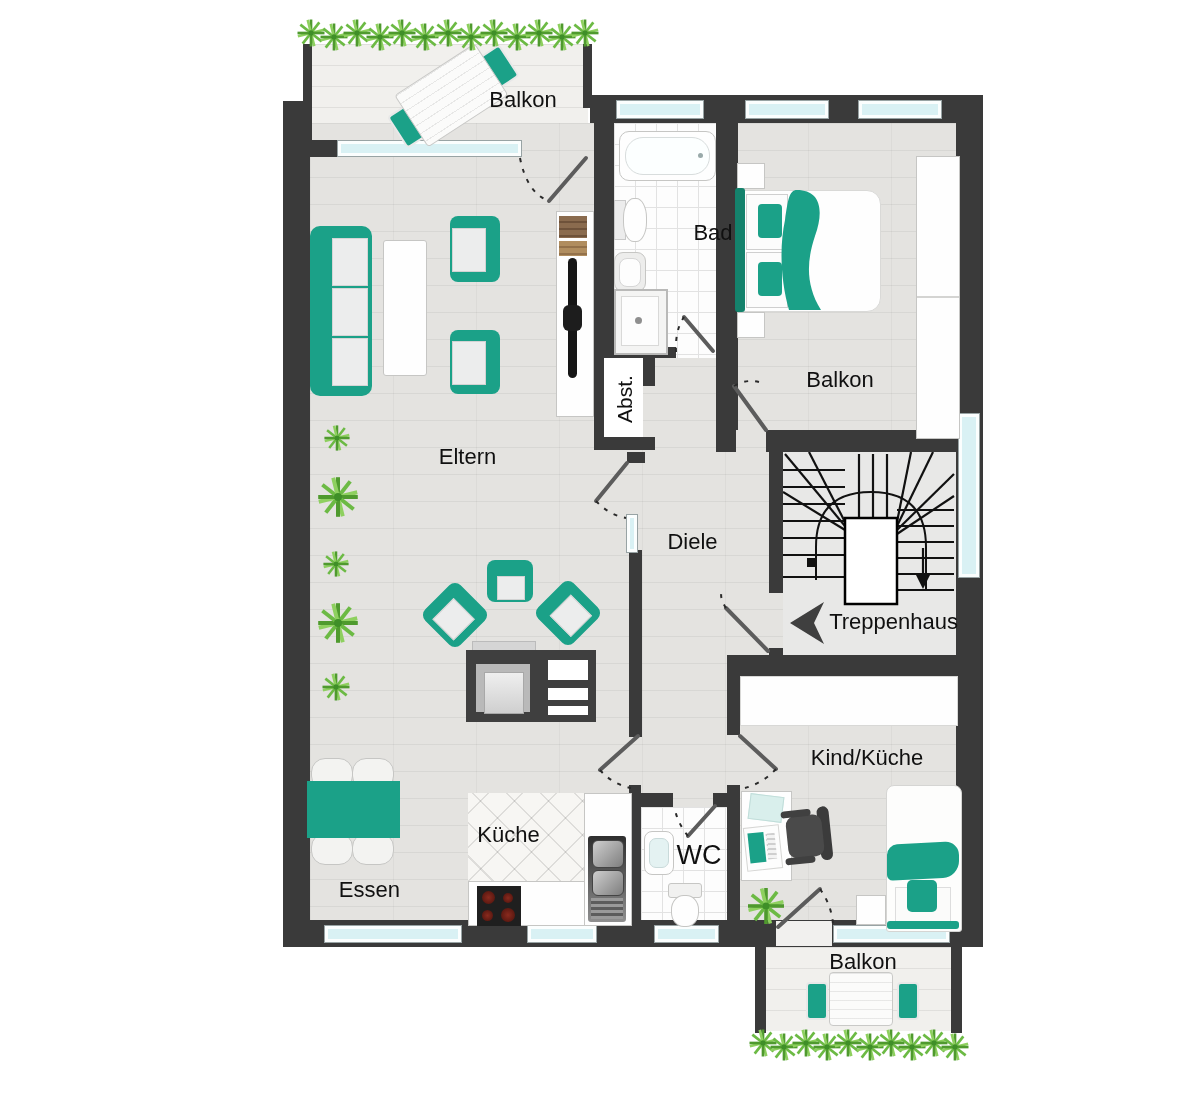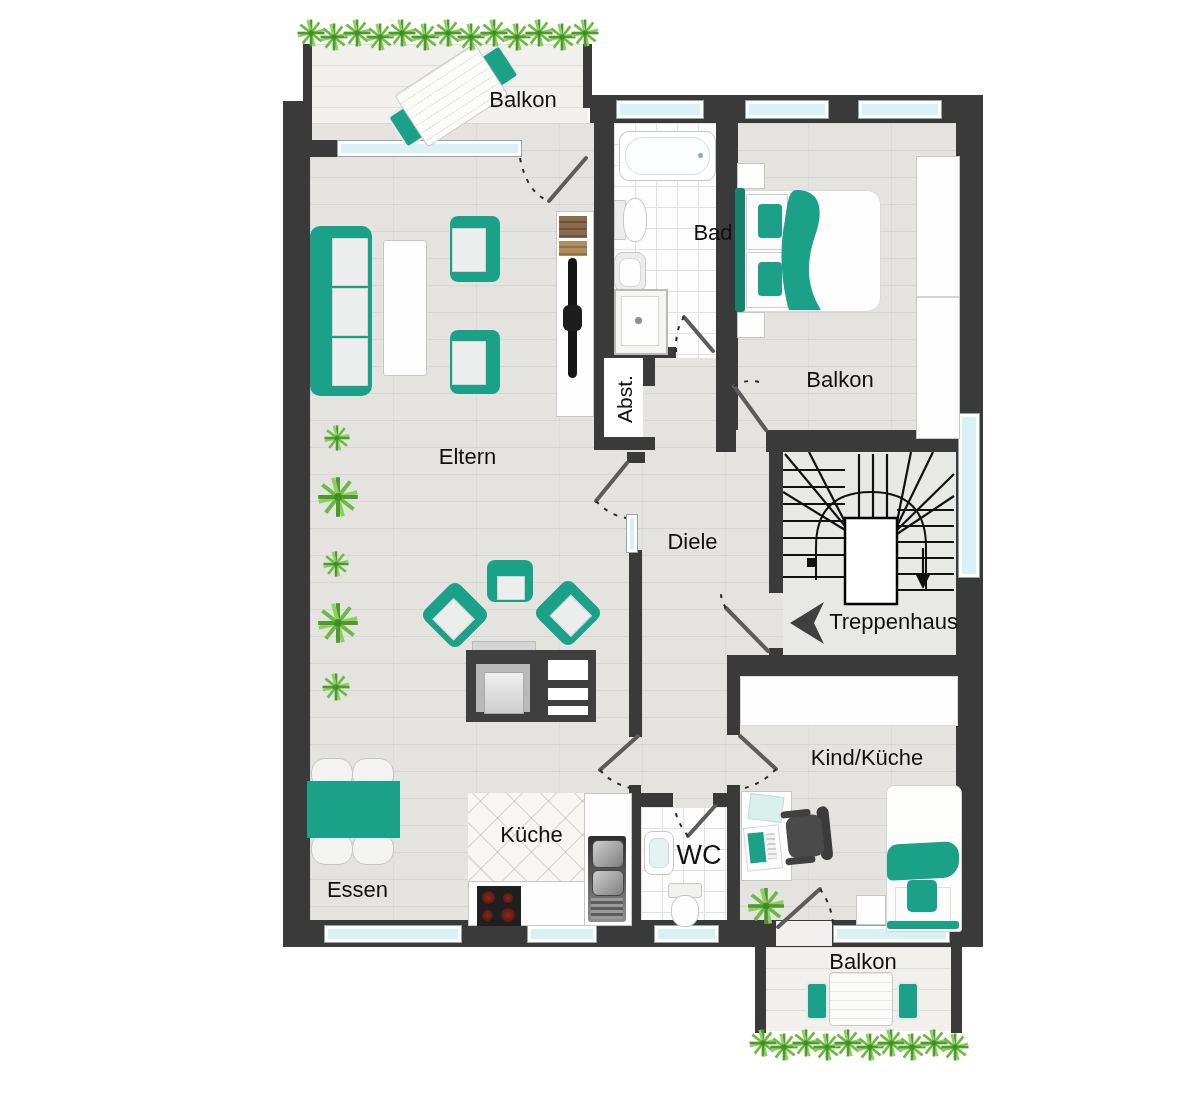--- a/index.html
+++ b/index.html
@@ -729,18 +729,18 @@
   </svg>
 
   <div class="room-label" style="left:453px;top:87px;width:140px;">Balkon</div>
   <div class="room-label" style="left:668px;top:220px;width:90px;">Bad</div>
   <div class="room-label" style="left:780px;top:367px;width:120px;">Balkon</div>
   <div class="room-label" style="left:588px;top:387px;width:74px;transform:rotate(-90deg);font-size:21px;">Abst.</div>
   <div class="room-label" style="left:405px;top:444px;width:125px;">Eltern</div>
   <div class="room-label" style="left:645px;top:529px;width:95px;">Diele</div>
   <div class="room-label" style="left:828px;top:609px;width:130px;text-align:right;">Treppenhaus</div>
   <div class="room-label" style="left:797px;top:745px;width:140px;">Kind/Küche</div>
-  <div class="room-label" style="left:484px;top:822px;width:95px;">Küche</div>
+  <div class="room-label" style="left:461px;top:822px;width:95px;">Küche</div>
   <div class="room-label" style="left:672px;top:840px;width:54px;font-size:27px;">WC</div>
-  <div class="room-label" style="left:315px;top:877px;width:85px;">Essen</div>
+  <div class="room-label" style="left:315px;top:877px;width:85px;text-align:right;">Essen</div>
   <div class="room-label" style="left:793px;top:949px;width:140px;">Balkon</div>
 
 </div>
 
 </body></html>

